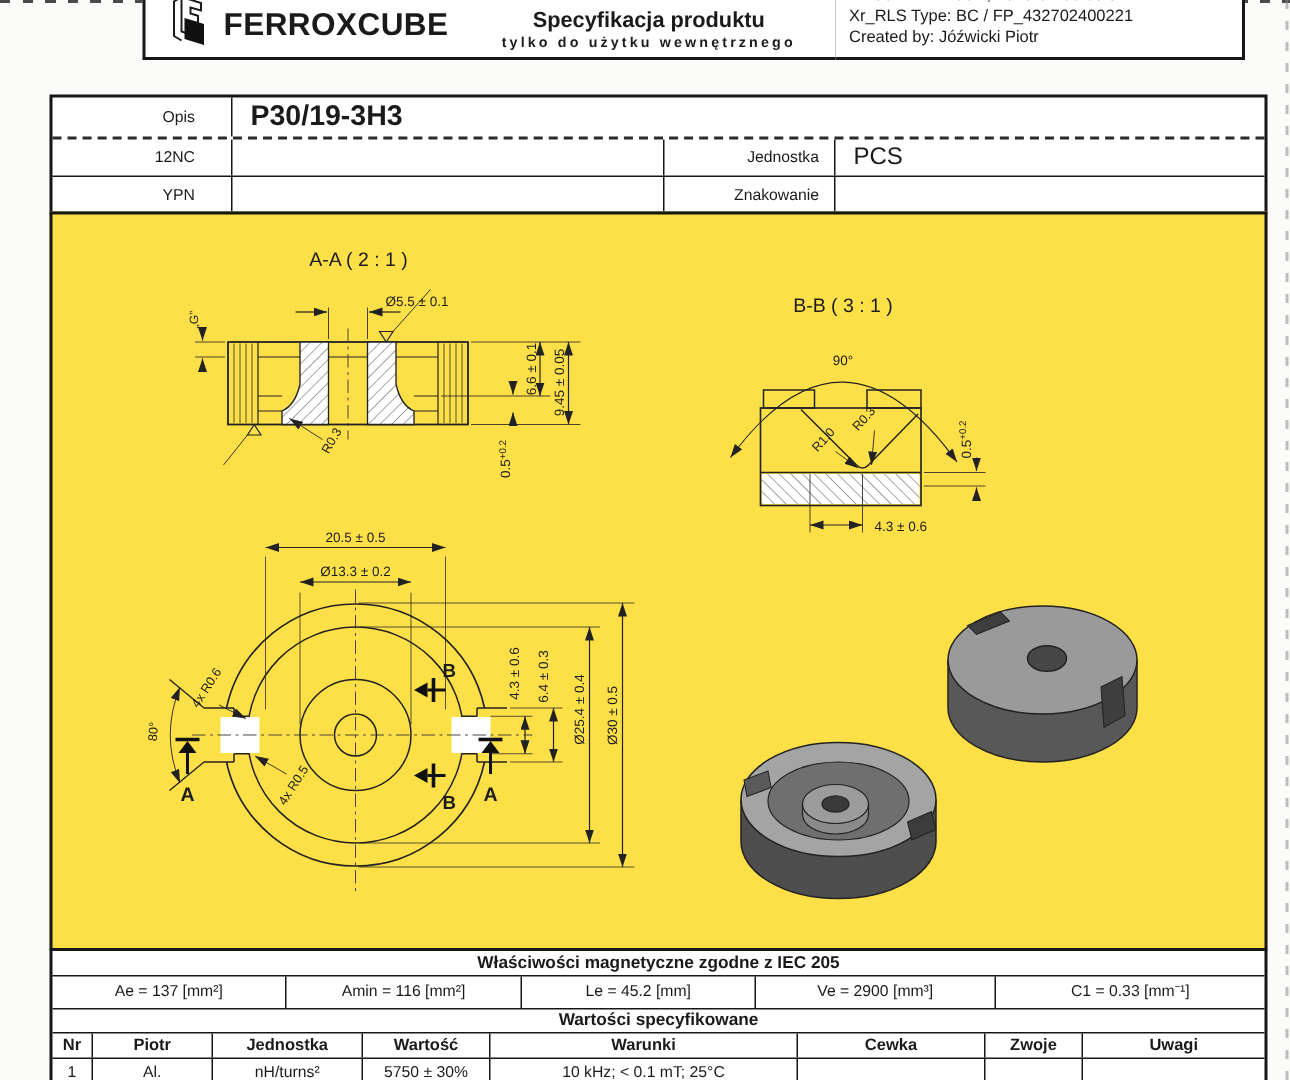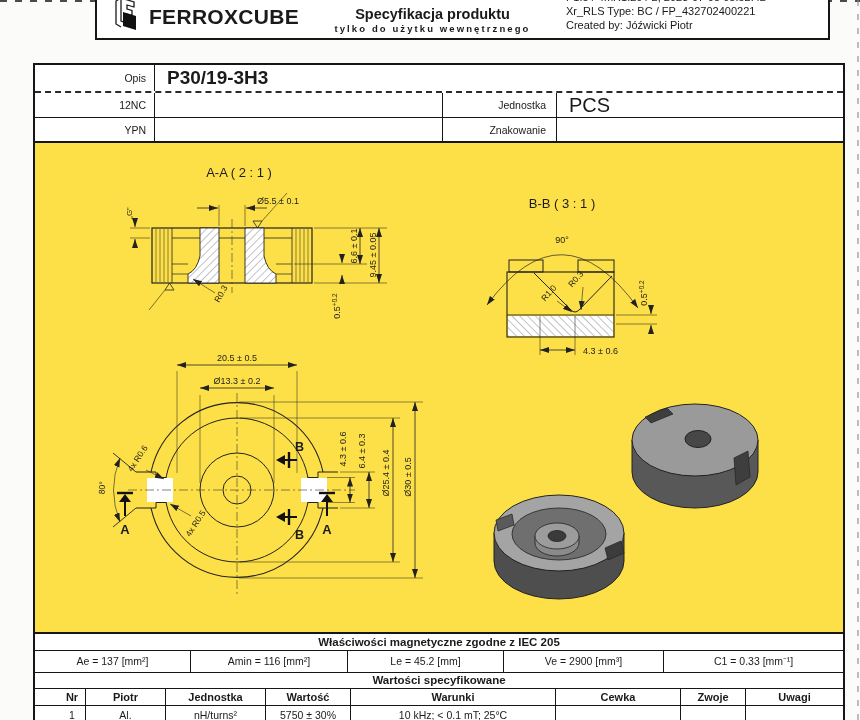--- a/index.html
+++ b/index.html
@@ -18,39 +18,39 @@
   .hd-sub{font-size:9.5px;font-weight:bold;letter-spacing:2.1px;margin-top:1px;}
   .hbox-meta{left:557px;width:273px;border-left:none;padding-left:9px;overflow:hidden;font-size:11px;}
   .hbox-meta .mline{line-height:14px;white-space:nowrap;}
   .info{position:absolute;left:33px;top:63px;width:812px;height:80px;border:2px solid #161616;
        background:#fff;box-sizing:border-box;display:flex;flex-direction:column;}
   .irow{display:flex;box-sizing:border-box;}
   .irow1{height:28px;border-bottom:2px dashed #2a2a2a;}
   .irow2{height:25px;border-bottom:1.5px solid #161616;}
   .irow3{flex:1;}
   .ilabel{width:120px;font-size:10.5px;display:flex;align-items:center;justify-content:flex-end;
-       padding-right:8px;border-right:1.5px solid #161616;box-sizing:border-box;}
+       padding-right:24px;border-right:1.5px solid #161616;box-sizing:border-box;}
   .iprod{flex:1;display:flex;align-items:center;padding-left:12px;font-size:19px;font-weight:bold;text-align:right;}
   .iempty{width:288px;border-right:1.5px solid #161616;box-sizing:border-box;}
   .ilabel2{width:114px;font-size:10.5px;display:flex;align-items:center;justify-content:flex-end;
        padding-right:10px;border-right:1.5px solid #161616;box-sizing:border-box;}
-  .ival2{flex:1;display:flex;align-items:center;padding-left:12px;font-size:20px;}
+  .ival2{flex:1;display:flex;align-items:center;padding-left:12px;font-size:16px;}
   .draw{position:absolute;left:33px;top:141px;width:812px;height:493px;border:2px solid #161616;
        background:#fde047;box-sizing:border-box;}
   .draw-svg{display:block;}
   .draw-svg text{font-family:"Liberation Sans",sans-serif;fill:#1c1c1c;stroke:none;}
   .btables{position:absolute;left:33px;top:632px;width:812px;border:2px solid #161616;background:#fff;box-sizing:border-box;}
   .brow-title{height:16px;line-height:16px;text-align:center;font-weight:bold;font-size:11.5px;
        border-bottom:1.5px solid #161616;}
   .brow-vals{display:flex;height:21px;line-height:21px;font-size:10.5px;border-bottom:1.5px solid #161616;}
   .brow-vals .c{text-align:center;border-right:1.5px solid #161616;box-sizing:border-box;}
   .brow-vals .c:last-child{border-right:none;}
   .brow-title2{height:15px;line-height:15px;text-align:center;font-weight:bold;font-size:11.5px;
        border-bottom:1.5px solid #161616;}
-  .srow{display:flex;font-size:10.5px;padding-left:24px;}
+  .srow{display:flex;font-size:10.5px;}
   .srow .c{text-align:center;border-right:1.5px solid #161616;box-sizing:border-box;
        overflow:hidden;white-space:nowrap;}
   .srow .c:last-child{border-right:none;}
   .shead{height:16px;line-height:16px;font-weight:bold;font-size:11px;border-bottom:1.5px solid #161616;}
   .sdata{height:18px;line-height:18px;}
   .w1{width:27px;} .w2{width:80px;} .w3{width:100px;} .w4{width:85px;} .w5{width:205px;}
   .w6{width:125px;} .w7{width:65px;} .w8{flex:1;}
   .m1{width:156px;} .m2{width:157px;} .m3{width:156px;} .m4{width:160px;} .m5{flex:1;}
 </style>
 </head>

